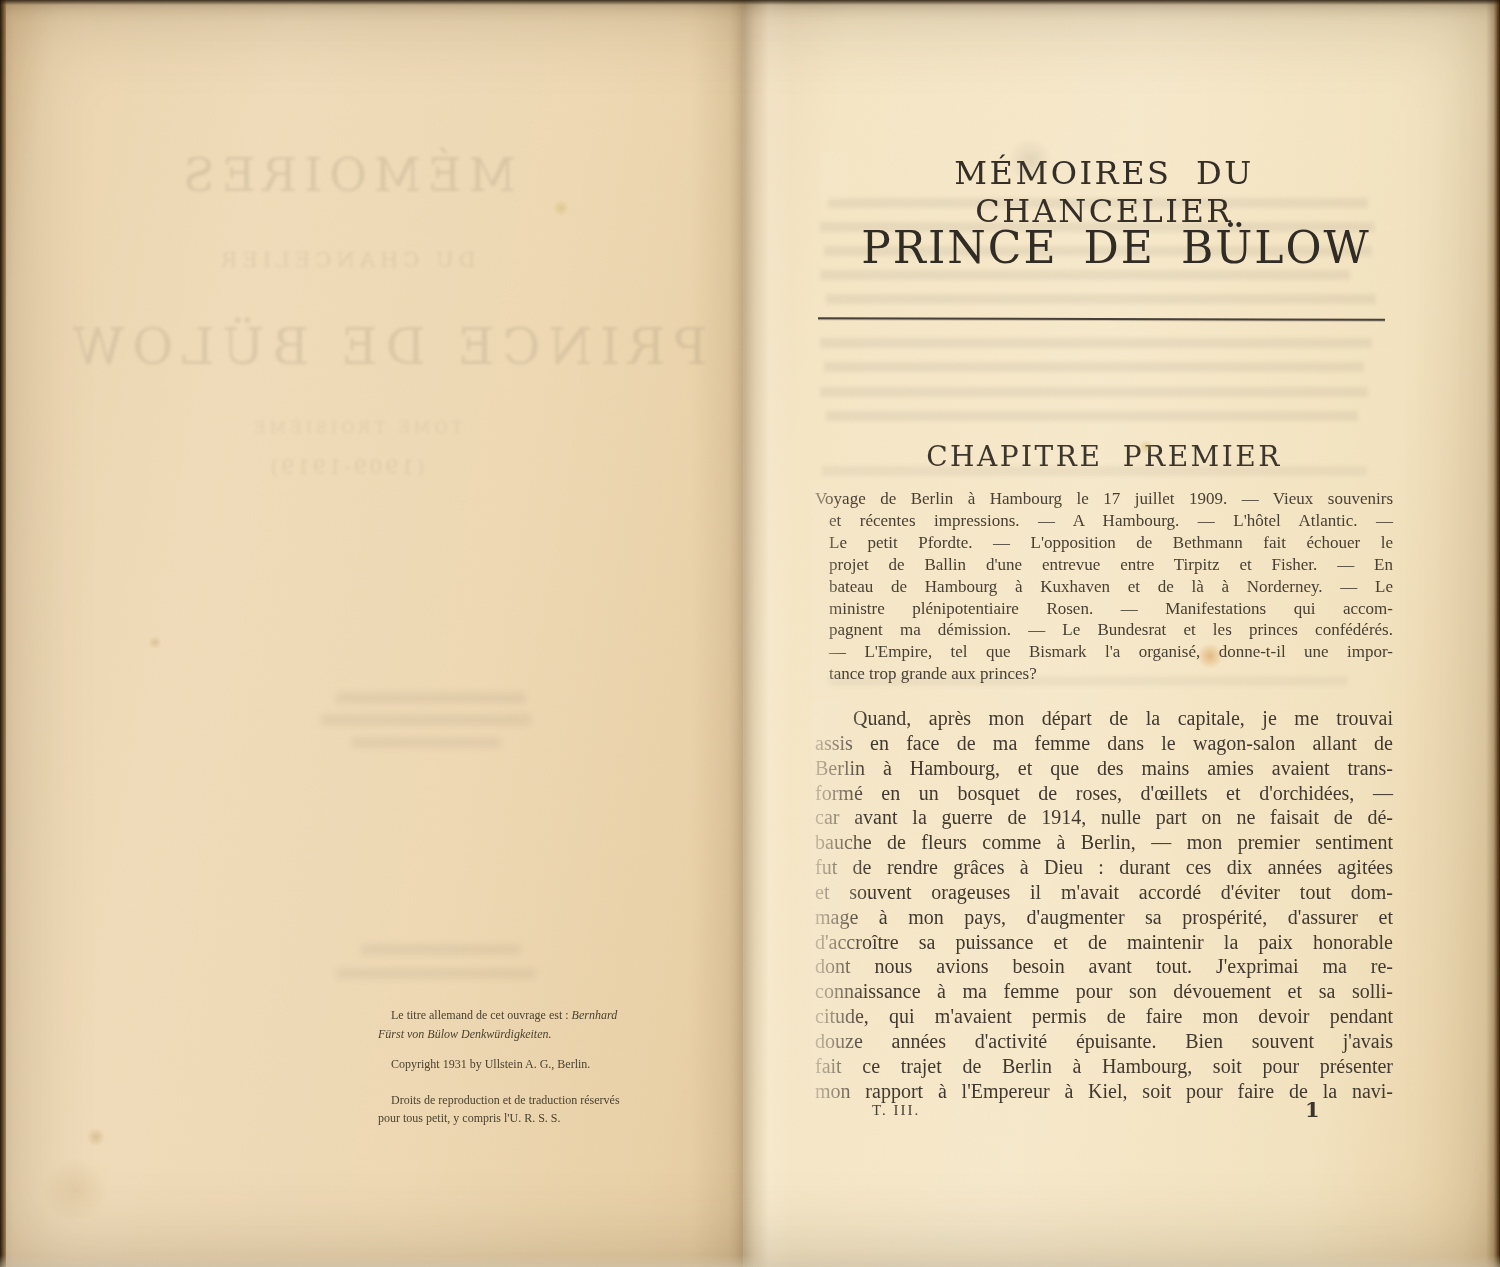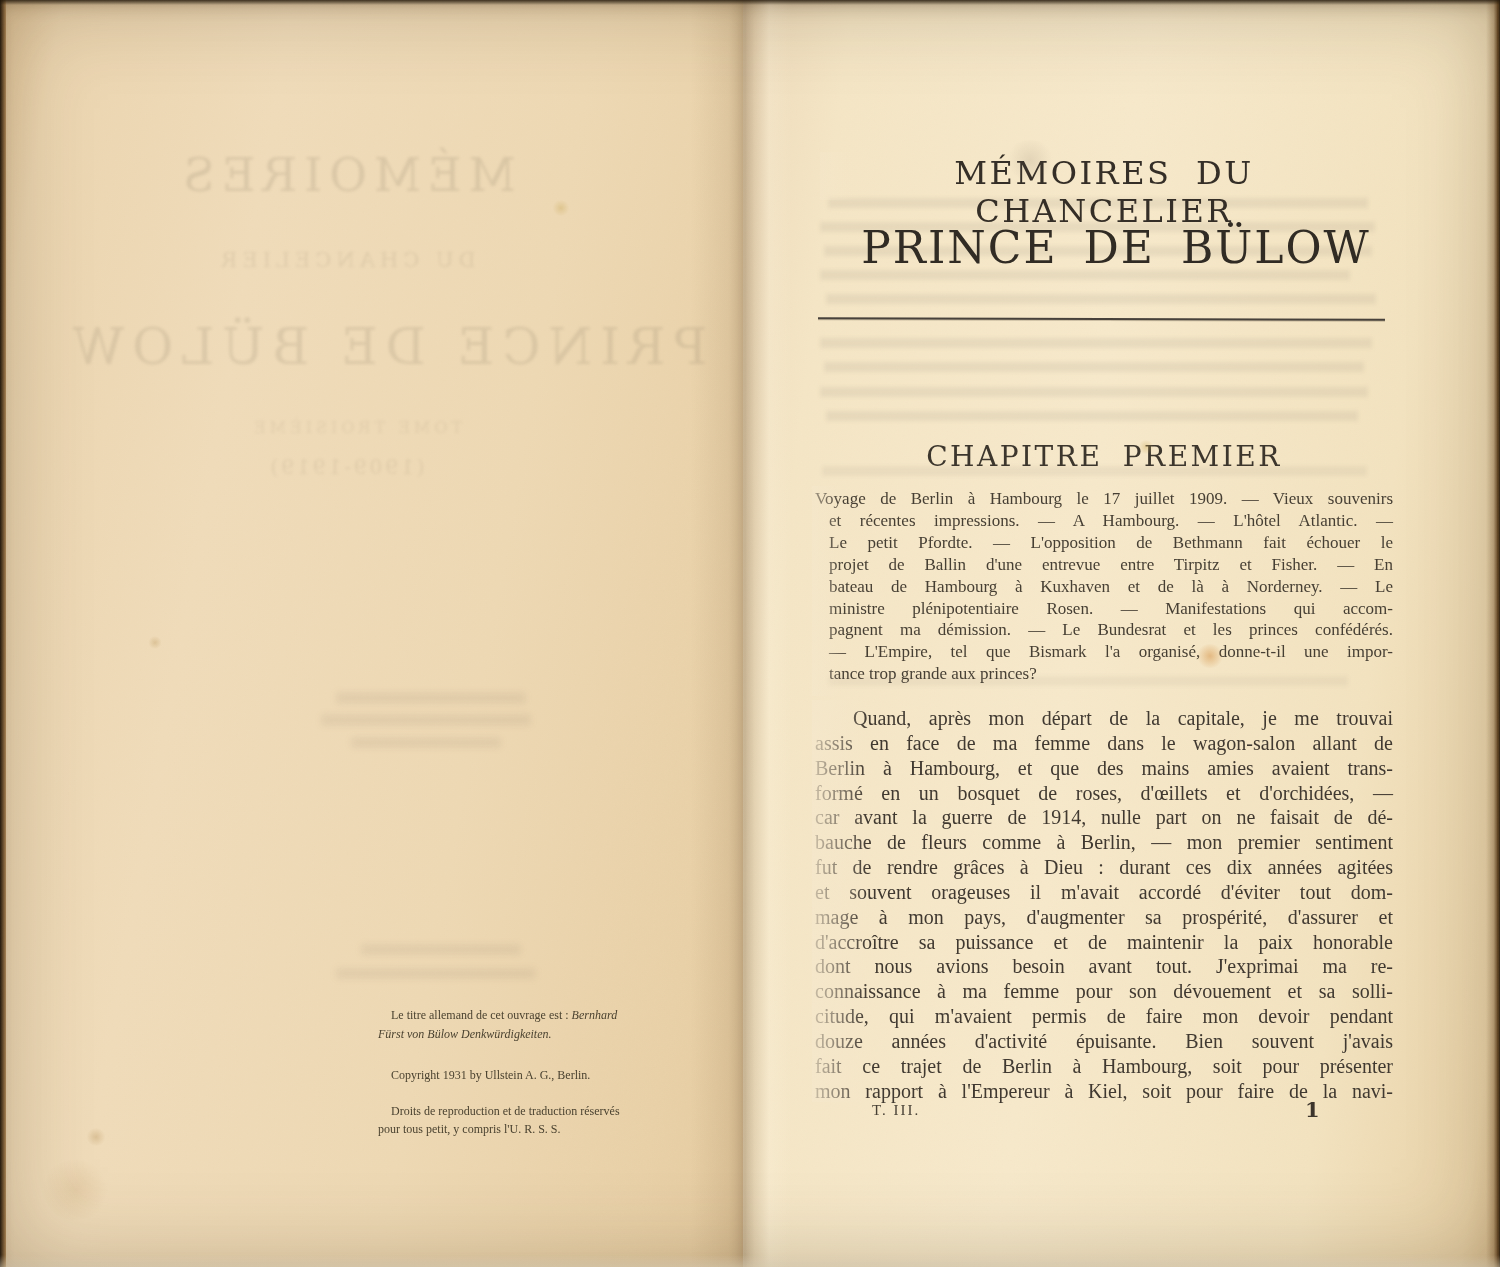--- a/index.html
+++ b/index.html
@@ -42,21 +42,21 @@
   .g-chancelier{left:140px; top:248px; width:400px; font-size:21px; letter-spacing:5px; opacity:.16;}
   .g-prince    {left:55px;  top:318px; width:650px; font-size:50px; letter-spacing:8px; opacity:.19;}
   .g-tome      {left:180px; top:418px; width:340px; font-size:16px; letter-spacing:4px; opacity:.13;}
   .g-years     {left:170px; top:455px; width:340px; font-size:20px; letter-spacing:3px; opacity:.15;}
   .smudge{position:absolute; filter:blur(3px); background:rgba(125,112,92,.10); border-radius:4px;}
   
   .colophon{position:absolute; left:378px; top:1006px; width:315px;
     font-size:12px; line-height:18.6px; color:#49412f; }
   .c-line{white-space:nowrap;}
   .c-ind{padding-left:13px;}
-  .c-gap{margin-top:23px;}
+  .c-gap{margin-top:12px;}
   .c-gap2{margin-top:17px;}
   .colophon i{font-family:"Liberation Serif", serif;}
   
   .col{position:absolute; left:815px; width:578px;}
   .title1{top:154px; font-family:"DejaVu Serif", serif; font-size:32px; font-weight:400;
     color:#332d26; letter-spacing:2.5px; word-spacing:12px; text-align:center; margin:0;}
   .title2{top:210px; font-family:"DejaVu Serif", serif; font-size:44px; font-weight:400;
     color:#2f2a23; letter-spacing:2px; word-spacing:10px; text-align:center; margin:12px;}
   .rule{position:absolute; left:818px; top:318px; width:567px; height:2px; background:#46403a;
     box-shadow:0 1px 0 rgba(70,60,45,.25); transform:rotate(.15deg);}

